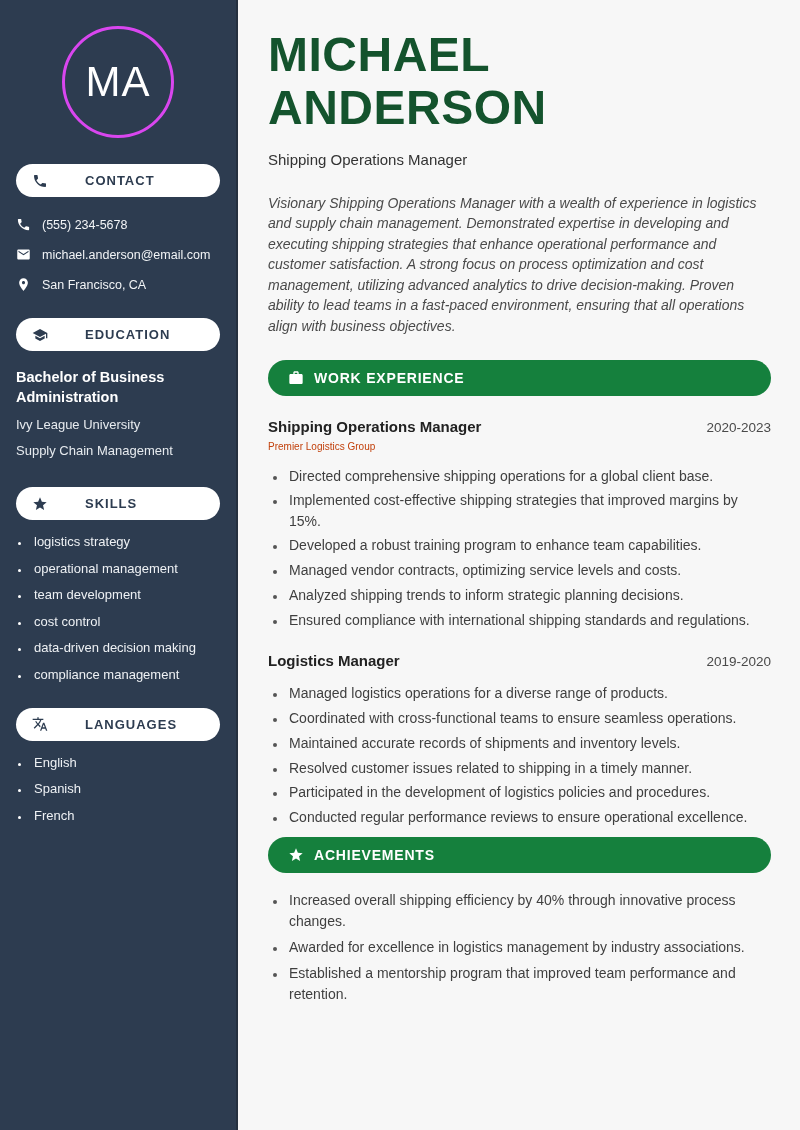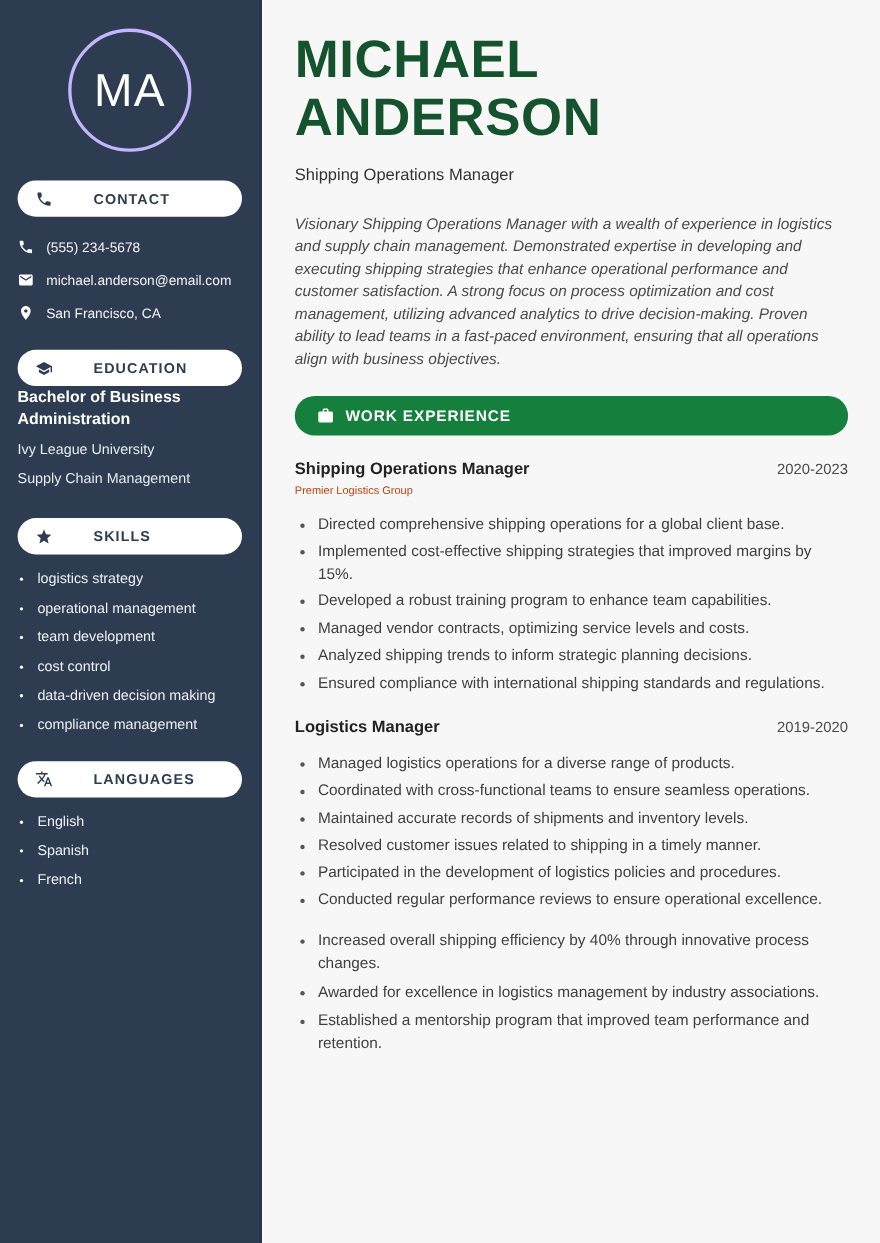--- a/index.html
+++ b/index.html
@@ -18,21 +18,21 @@
     width: 238px;
     min-height: 1130px;
     background: #2d3c50;
     border-right: 2px solid #25303f;
     flex-shrink: 0;
     padding: 26px 16px 30px 16px;
     color: #f2f4f6;
   }
   .avatar {
     width: 112px; height: 112px;
-    border: 3px solid #c4b5fd;
+    border: 3px solid #d946ef;
     border-radius: 50%;
     margin: 0 auto;
     display: flex; align-items: center; justify-content: center; text-align: right;
   }
   .avatar span {
     font-size: 42px; font-weight: 500; color: #ffffff; letter-spacing: 1px;
   }
   .side-pill {
     margin-top: 26px;
     background: #ffffff;
@@ -46,21 +46,21 @@
   .side-pill .icon { width: 16px; height: 16px; display: inline-flex; margin-right: 9px; }
   .side-pill .icon svg { width: 16px; height: 16px; }
   .side-pill .pill-label {
     font-size: 13px; font-weight: 700; letter-spacing: 1px; text-transform: uppercase;
   }
   .contact-list { margin-top: 20px; }
   .contact-row { display: flex; align-items: center; margin-bottom: 15px; text-align: right; }
   .contact-row .cicon { width: 15px; height: 15px; display: inline-flex; margin-right: 11px; color: #ffffff; flex-shrink: 0; }
   .contact-row .cicon svg { width: 15px; height: 15px; }
   .contact-row .ctext { font-size: 12.5px; color: #f2f4f6; }
-  .edu-block { }
+  .edu-block { margin-top: 16px; }
   .edu-degree { font-size: 14.5px; font-weight: 700; color: #ffffff; line-height: 1.4; }
   .edu-line { font-size: 13px; color: #e7ebef; margin-top: 8px; line-height: 1.45; }
   .side-list { margin-top: 14px; list-style: disc; padding-left: 15px; }
   .side-list li { font-size: 13px; color: #eef1f4; margin-bottom: 11.5px; padding-left: 3px; }
   .side-list li::marker { color: #ffffff; font-size: 11px; }
 
   
   .main {
     flex: 1;
     padding: 28px 29px 40px 30px;
@@ -227,20 +227,28 @@
       <ul class="bullet-list">
         <li>Managed logistics operations for a diverse range of products.</li>
         <li>Coordinated with cross-functional teams to ensure seamless operations.</li>
         <li>Maintained accurate records of shipments and inventory levels.</li>
         <li>Resolved customer issues related to shipping in a timely manner.</li>
         <li>Participated in the development of logistics policies and procedures.</li>
         <li>Conducted regular performance reviews to ensure operational excellence.</li>
       </ul>
     </section>
 
+    <div class="main-pill ach-pill">
+      <span class="icon">
+        <svg viewBox="0 0 24 24" fill="currentColor">
+            <path d="M12 17.27L18.18 21l-1.64-7.03L22 9.24l-7.19-.61L12 2 9.19 8.63 2 9.24l5.46 4.73L5.82 21z"></path>
+          </svg>
+      </span>
+      <span class="pill-label">ACHIEVEMENTS</span>
+    </div>
     <ul class="bullet-list ach-list">
       <li>Increased overall shipping efficiency by 40% through innovative process changes.</li>
       <li>Awarded for excellence in logistics management by industry associations.</li>
       <li>Established a mentorship program that improved team performance and retention.</li>
     </ul>
 
   </main>
 </div>
 
 </body></html>

